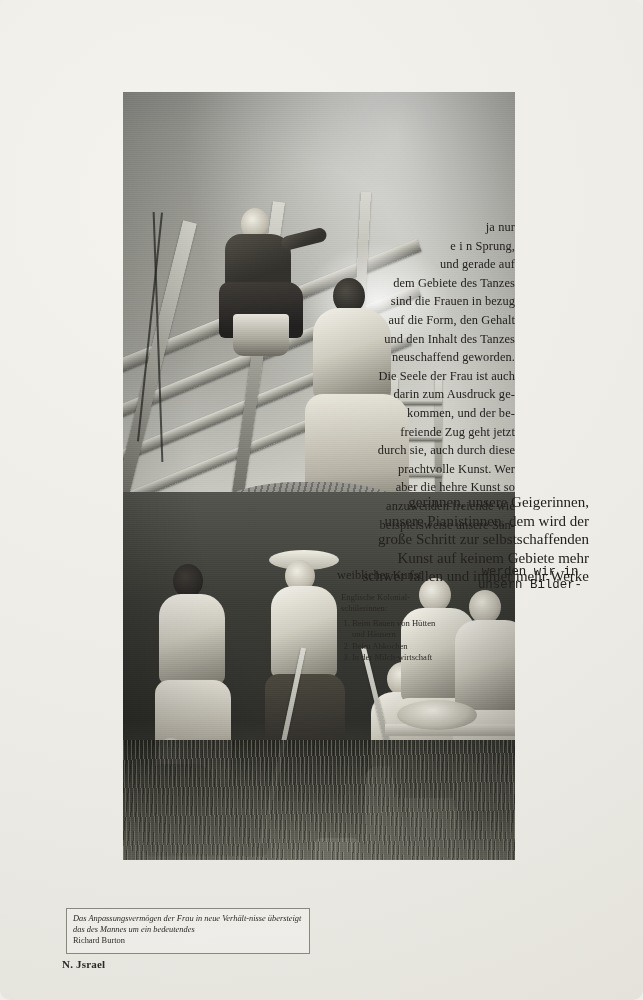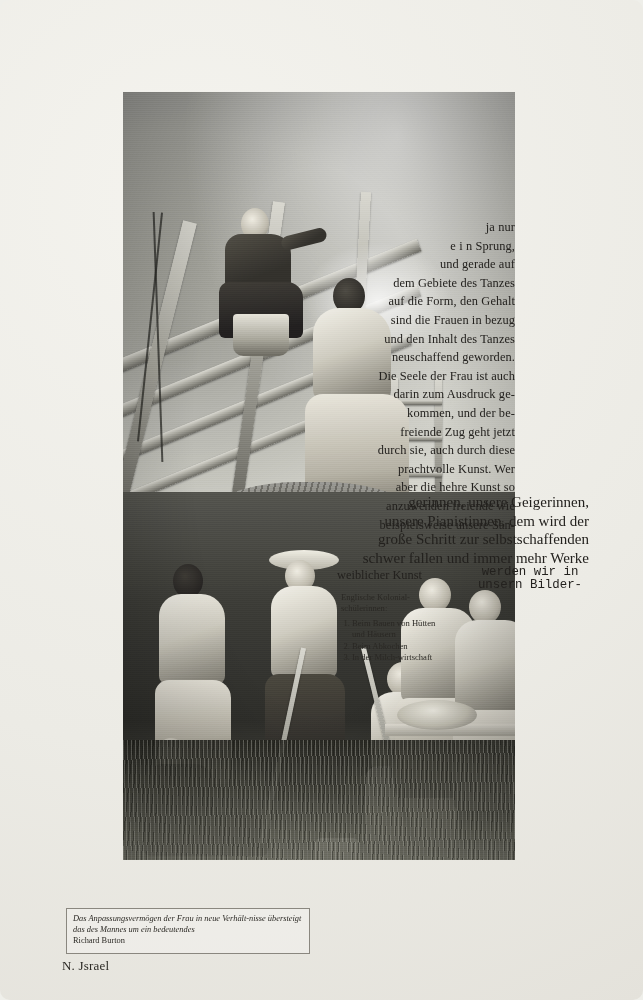--- a/index.html
+++ b/index.html
@@ -192,23 +192,24 @@
     line-height: 10.6px;
     color: #2b2924;
     background: rgba(255,255,255,.25);
   }
   .quotebox .q { display: block; text-align: left; font-style: italic; }
   .quotebox .attr { display: block; text-align: left; margin-top: 1px; }
   .imprint {
     position: absolute;
     left: 62px;
     top: 958px;
-    font-size: 13px;
+    font-size: 11px;
     color: #2b2924;
     letter-spacing: .2px;
+    font-weight: bold;
   }
 </style>
 </head>
 <body>
 
 <div class="page">
 
   <div class="photo">
     <div class="sky"></div>
 
@@ -303,40 +304,41 @@
     <div class="grain"></div>
     <div class="vignette"></div>
   </div>
 
   <div class="body-text">
     <p>
       <span class="l first">ja nur</span>
       <span class="l first">e i n  Sprung,</span>
       <span class="l first">und gerade auf</span>
       <span class="l first">dem Gebiete des Tanzes</span>
+      <span class="l first">sind die Frauen in bezug</span>
       <span class="l first">auf die Form, den Gehalt</span>
-      <span class="l first">sind die Frauen in bezug</span>
       <span class="l first">und den Inhalt des Tanzes</span>
       <span class="l first">neuschaffend geworden.</span>
       <span class="l first">Die Seele der Frau ist auch</span>
       <span class="l first">darin zum Ausdruck ge-</span>
       <span class="l first">kommen, und der be-</span>
       <span class="l first">freiende Zug geht jetzt</span>
       <span class="l first">durch sie, auch durch diese</span>
       <span class="l first">prachtvolle Kunst. Wer</span>
       <span class="l first">aber die hehre Kunst so</span>
       <span class="l first">anzuwenden freiende wie</span>
       <span class="l first">beispielsweise unsere Sän-</span>
     </p>
   </div>
 
   <div class="tail-text" style="top:493px; width:252px; left:337px;">
     <span class="l">gerinnen, unsere Geigerinnen,</span>
     <span class="l">unsere Pianistinnen, dem wird der</span>
     <span class="l">große Schritt zur selbstschaffenden</span>
+    <span class="l">Kunst auf keinem Gebiete mehr</span>
     <span class="l">schwer fallen und immer mehr Werke</span>
   </div>
 
   <div style="position:absolute;left:337px;top:566px;width:140px;font-size:12.4px;line-height:18.6px;color:#23211e;">weiblicher Kunst</div>
 
   <div style="position:absolute;left:470px;top:566px;width:120px;font-size:12.4px;line-height:13px;color:#23211e;text-align:center;font-family:Liberation Mono, monospace;">
     <span class="l">werden wir in</span>
     <span class="l">unsern Bilder-</span>
   </div>
 

